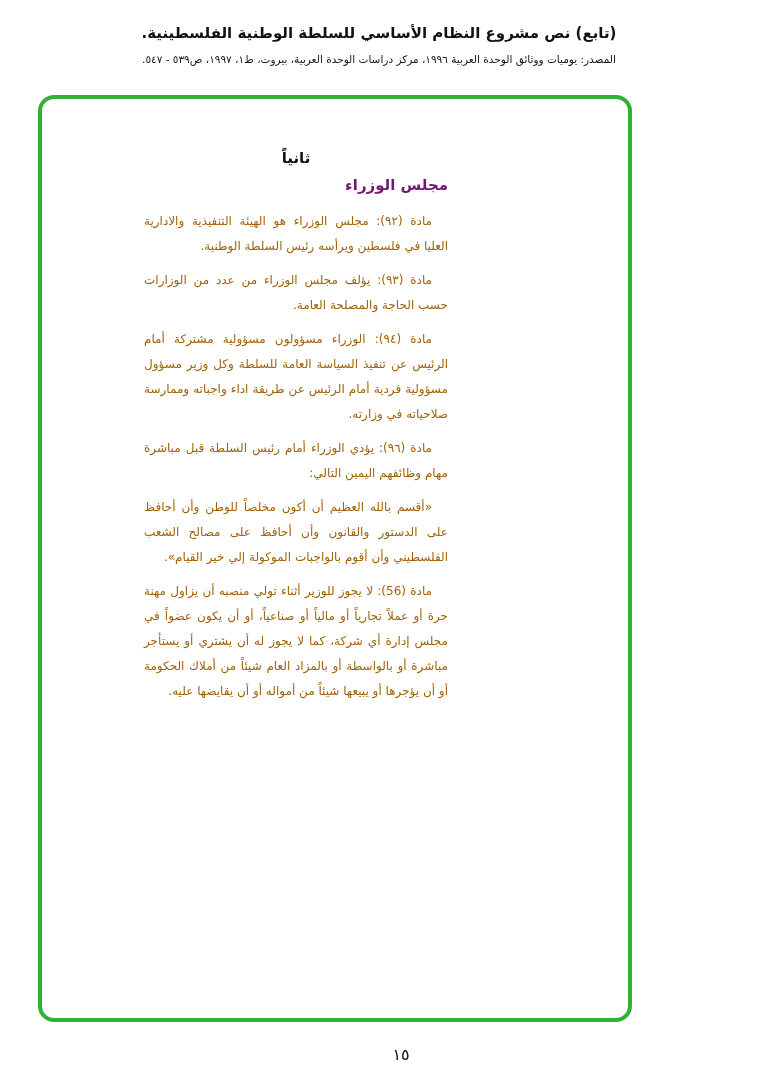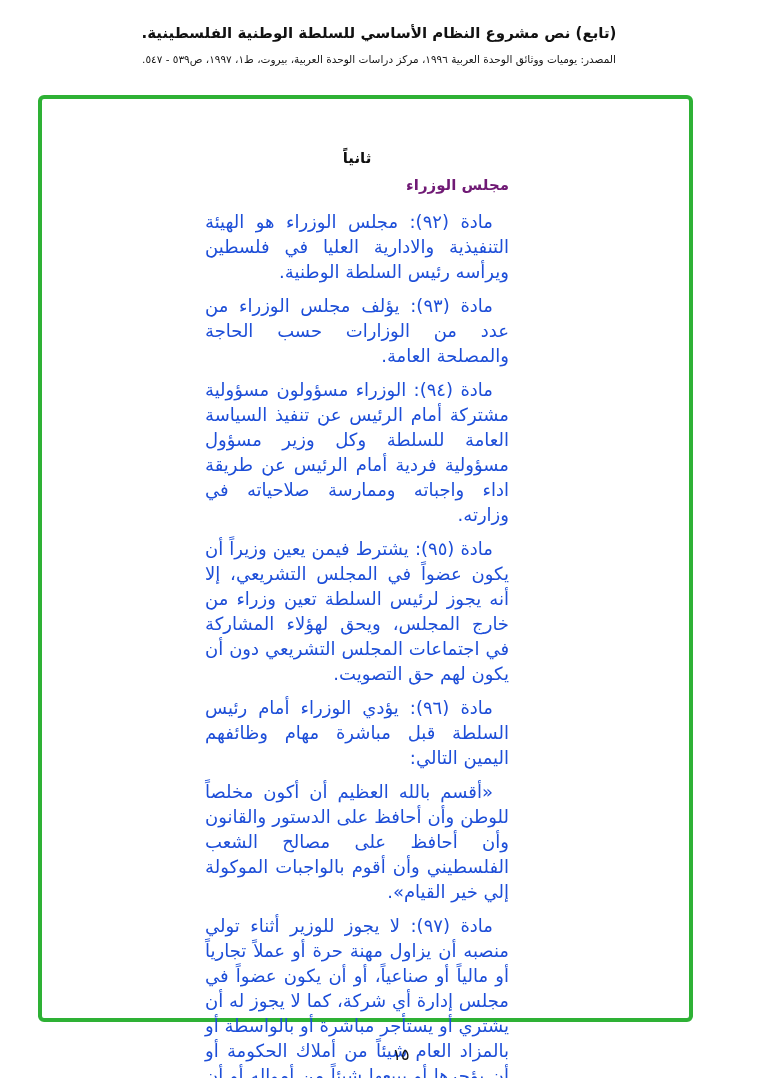--- a/index.html
+++ b/index.html
@@ -35,25 +35,25 @@
     margin-top: 11px;
     font-size: 10.5px;
     font-weight: normal;
     color: #161616;
   }
 
   .content-frame {
     position: absolute;
     top: 95px;
     left: 38px;
-    width: 655px;
+    width: 594px;
     height: 927px;
     background: #ffffff;
     border: 4px solid #2eb135;
-    border-radius: 6px;
+    border-radius: 16px;
   }
 
   .text-column {
     position: absolute;
     top: 50px;
     right: 180px;
     width: 304px;
     direction: rtl;
   }
 
@@ -67,26 +67,26 @@
 
   .section-subheading {
     text-align: right;
     font-weight: bold;
     font-size: 15px;
     margin-bottom: 15px;
     color: #701a75;
   }
 
   .paragraph-list p {
-    font-size: 18px;
+    font-size: 12px;
     line-height: 25px;
     text-align: justify;
     text-indent: 16px;
     margin-bottom: 9px;
-    color: #1d4ed8;
+    color: #a16207;
   }
 
   .page-number {
     position: absolute;
     left: 0;
     right: 0;
     bottom: 14px;
     text-align: center;
     font-size: 16px;
     color: #111111;
@@ -105,24 +105,23 @@
 
   <div class="content-frame" style="border-color: rgb(46, 177, 53);">
 
     <div class="text-column">
       <div class="section-heading">ثانياً</div>
       <div class="section-subheading">مجلس الوزراء</div>
       <div class="paragraph-list" id="paragraph-list">
           <p>مادة (٩٢): مجلس الوزراء هو الهيئة التنفيذية والادارية العليا في فلسطين ويرأسه رئيس السلطة الوطنية.</p>
           <p>مادة (٩٣): يؤلف مجلس الوزراء من عدد من الوزارات حسب الحاجة والمصلحة العامة.</p>
           <p>مادة (٩٤): الوزراء مسؤولون مسؤولية مشتركة أمام الرئيس عن تنفيذ السياسة العامة للسلطة وكل وزير مسؤول مسؤولية فردية أمام الرئيس عن طريقة اداء واجباته وممارسة صلاحياته في وزارته.</p>
-          <p>مادة (٩٥): يشترط فيمن يعين وزيراً أن يكون عضواً في المجلس التشريعي، إلا أنه يجوز لرئيس السلطة تعين وزراء من خارج المجلس، ويحق لهؤلاء المشاركة في اجتماعات المجلس التشريعي دون أن يكون لهم حق التصويت.</p>
           <p>مادة (٩٦): يؤدي الوزراء أمام رئيس السلطة قبل مباشرة مهام وظائفهم اليمين التالي:</p>
           <p>«أقسم بالله العظيم أن أكون مخلصاً للوطن وأن أحافظ على الدستور والقانون وأن أحافظ على مصالح الشعب الفلسطيني وأن أقوم بالواجبات الموكولة إلي خير القيام».</p>
-          <p>مادة (٩٧): لا يجوز للوزير أثناء تولي منصبه أن يزاول مهنة حرة أو عملاً تجارياً أو مالياً أو صناعياً، أو أن يكون عضواً في مجلس إدارة أي شركة، كما لا يجوز له أن يشتري أو يستأجر مباشرة أو بالواسطة أو بالمزاد العام شيئاً من أملاك الحكومة أو أن يؤجرها أو يبيعها شيئاً من أمواله أو أن يقايضها عليه.</p>
+          <p>مادة (56): لا يجوز للوزير أثناء تولي منصبه أن يزاول مهنة حرة أو عملاً تجارياً أو مالياً أو صناعياً، أو أن يكون عضواً في مجلس إدارة أي شركة، كما لا يجوز له أن يشتري أو يستأجر مباشرة أو بالواسطة أو بالمزاد العام شيئاً من أملاك الحكومة أو أن يؤجرها أو يبيعها شيئاً من أمواله أو أن يقايضها عليه.</p>
         </div>
     </div>
 
   </div>
 
   <div class="page-number">١٥</div>
 
 </div>
 
 </body></html>

